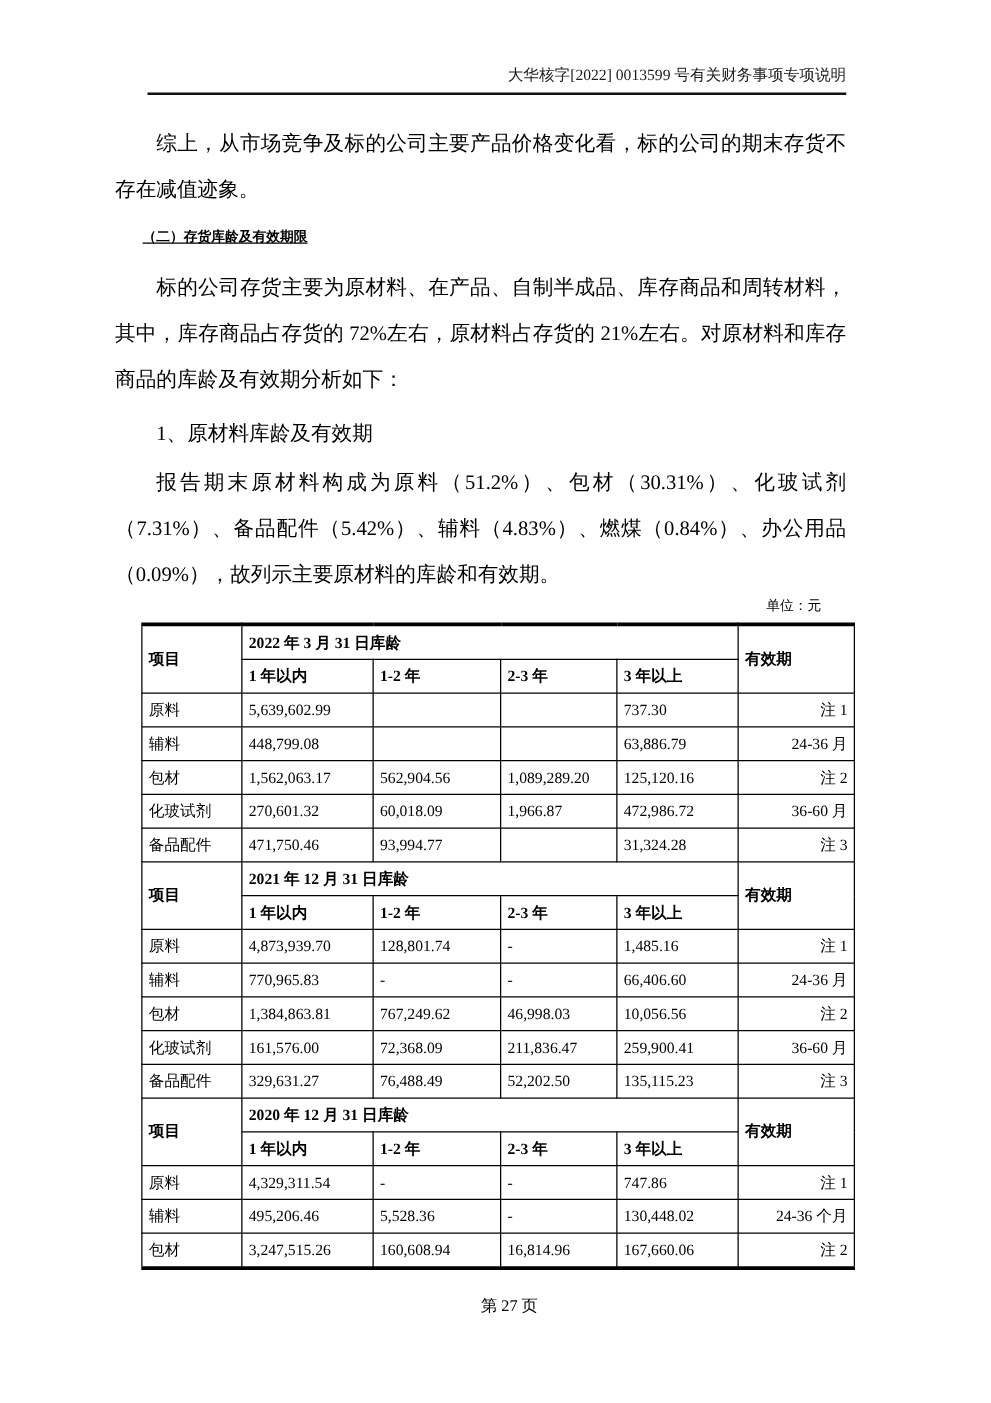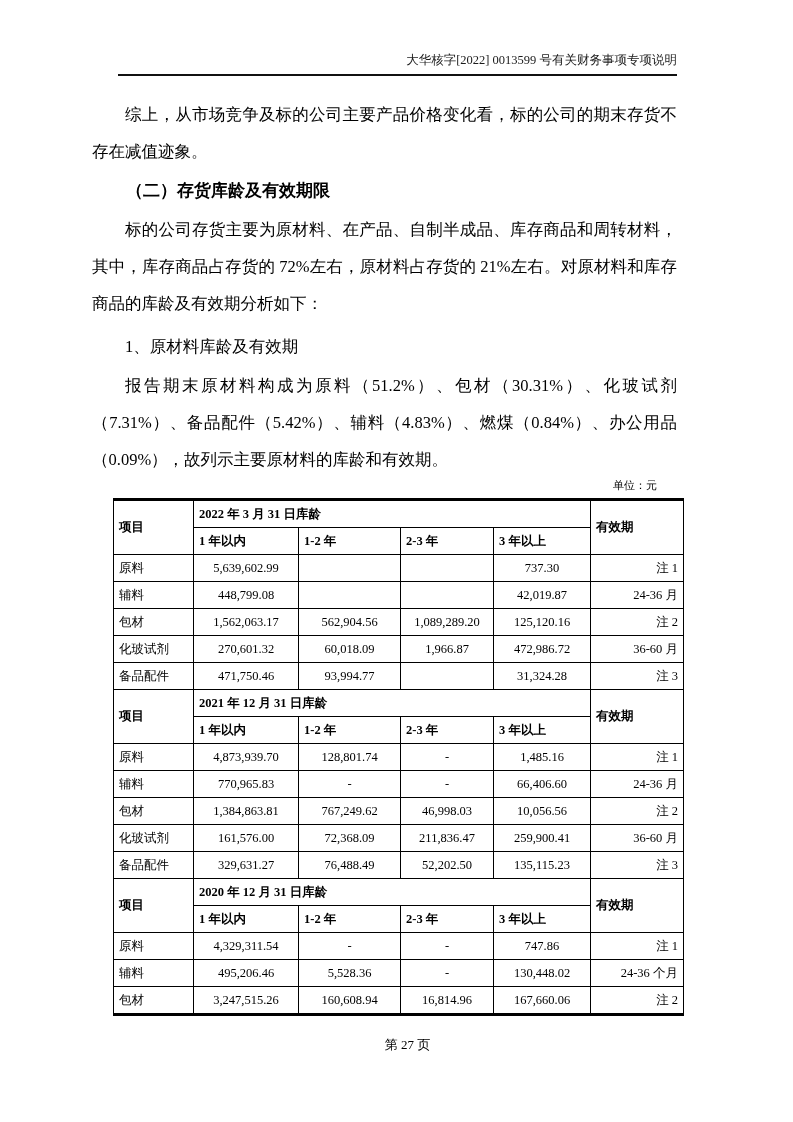--- a/index.html
+++ b/index.html
@@ -19,22 +19,22 @@
     position:absolute;top:74px;left:118px;right:90px;
     border-top:2px solid #111;height:0;
   }
   .content{position:absolute;top:76px;left:92px;right:90px;}
   .para{
     font-size:16.5px;line-height:37px;text-align:justify;
     text-indent:2em;margin:0;
   }
   .p-summary{margin-top:20px;}
   .h-section{
-    font-size:17px;font-weight:bold;line-height:37px;
-    text-indent:2em;margin:2px 0 0 0;
+    font-size:11px;font-weight:bold;line-height:37px;
+    text-indent:2em;margin:2px 0 0 0;text-decoration:underline;
   }
   .p-inventory{margin-top:2px;}
   .h-sub{
     font-size:16.5px;line-height:37px;text-indent:2em;
     font-weight:normal;margin:6px 0 0 0;
   }
   .p-composition{margin-top:2px;}
   .unit-label{
     text-align:right;font-size:11px;line-height:18px;
     margin:-2px 20px 0 0;
@@ -44,21 +44,21 @@
     width:570px;table-layout:fixed;border-collapse:collapse;
     border-top:3px solid #000;border-bottom:3px solid #000;
   }
   .age-table th,.age-table td{
     border:1px solid #000;height:26px;padding:0 5px;
     font-size:12.5px;vertical-align:middle;
     overflow:hidden;white-space:nowrap;
   }
   .age-table th{font-weight:bold;text-align:left;}
   .c-item{text-align:left;}
-  .c-num{text-align:center;}
+  .c-num{text-align:left;}
   .c-val{text-align:right;}
   .footer{
     position:absolute;top:1036px;left:0;right:0;
     text-align:center;font-size:13px;padding-left:48px;
   }
 </style>
 </head>
 <body>
 
 <div class="page">
@@ -103,21 +103,21 @@
             <td class="c-num"></td>
             <td class="c-num"></td>
             <td class="c-num">737.30</td>
             <td class="c-val">注 1</td>
           </tr>
           <tr>
             <td class="c-item">辅料</td>
             <td class="c-num">448,799.08</td>
             <td class="c-num"></td>
             <td class="c-num"></td>
-            <td class="c-num">42,019.87</td>
+            <td class="c-num">63,886.79</td>
             <td class="c-val">24-36 月</td>
           </tr>
           <tr>
             <td class="c-item">包材</td>
             <td class="c-num">1,562,063.17</td>
             <td class="c-num">562,904.56</td>
             <td class="c-num">1,089,289.20</td>
             <td class="c-num">125,120.16</td>
             <td class="c-val">注 2</td>
           </tr>

